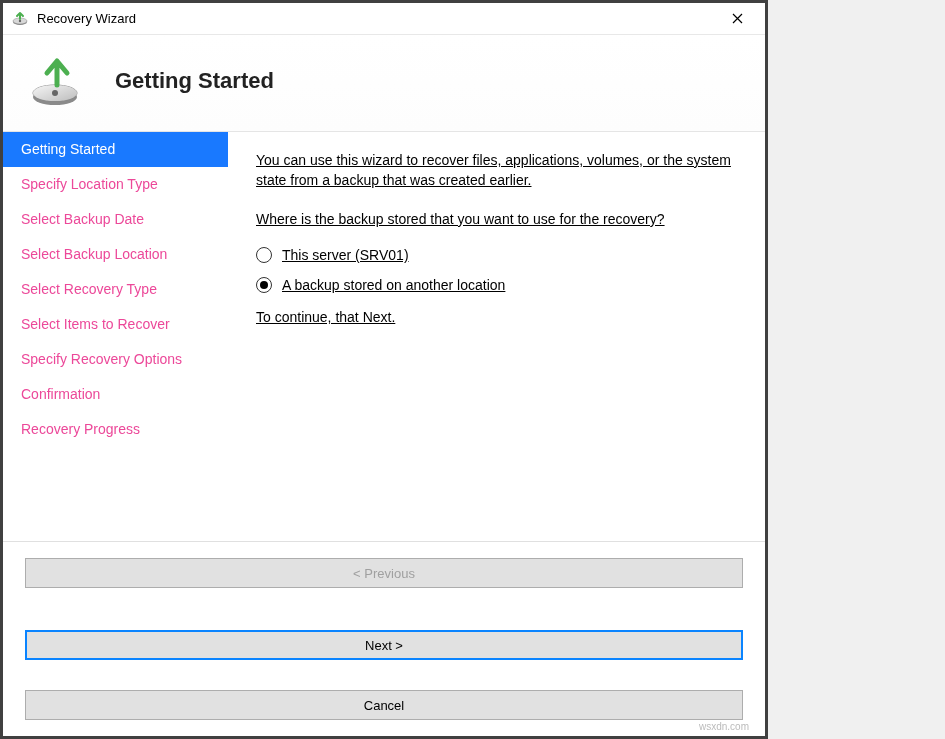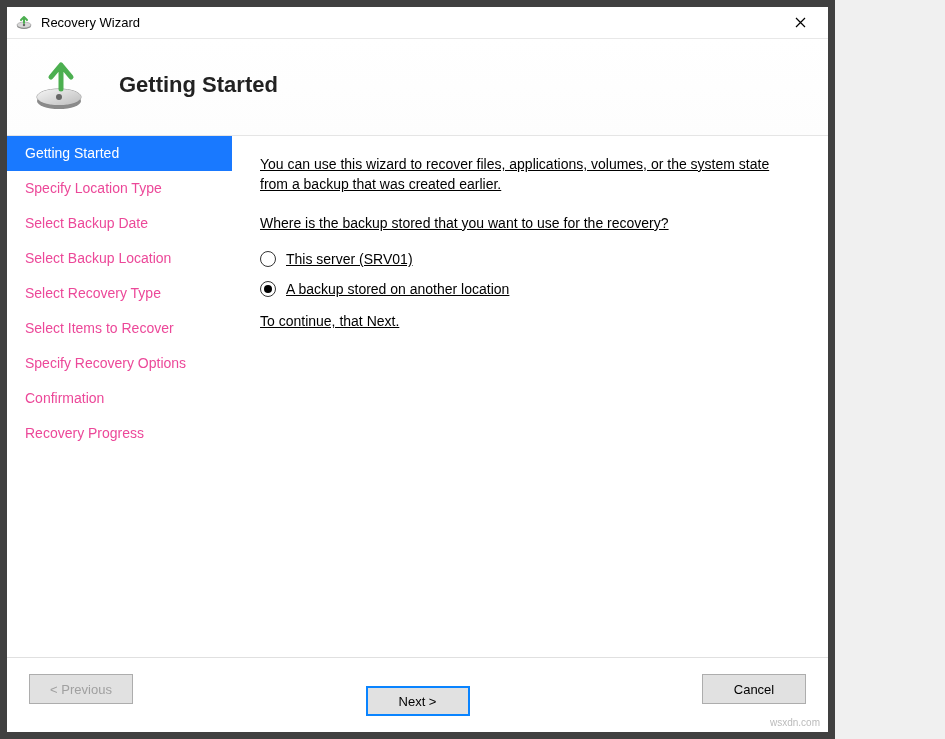--- a/index.html
+++ b/index.html
@@ -1,21 +1,21 @@
 <!DOCTYPE html>
 <html><head>
   <meta charset="utf-8">
   <style>
     * { box-sizing: border-box; margin: 0; padding: 0; }
     body { font-family: "Segoe UI", Tahoma, sans-serif; font-size: 13px; background: #f0f0f0; }
     .window {
-      width: 835px;
+      width: 768px;
       height: 739px;
       background: #fff;
-      border: 7px solid #404040;
+      border: 3px solid #404040;
       position: relative;
       display: flex;
       flex-direction: column;
     }
     .titlebar {
       height: 32px;
       display: flex;
       align-items: center;
       padding: 0 8px;
       background: #fff;
@@ -82,23 +82,24 @@
     .radio.selected::after {
       content: "";
       width: 8px; height: 8px;
       background: #000;
       border-radius: 50%;
     }
     .footer {
       border-top: 1px solid #e0e0e0;
       padding: 16px 22px;
       display: flex;
-      justify-content: space-between;
+      justify-content: flex-start;
       gap: 30px;
       background: #fff;
+      flex-direction: column;
     }
     .btn {
       min-width: 104px;
       height: 30px;
       border: 1px solid #adadad;
       background: #e1e1e1;
       font-size: 13px;
       font-family: inherit;
       cursor: pointer;
       display: inline-flex;
@@ -109,21 +110,21 @@
       color: #a0a0a0;
       cursor: default;
     }
     .btn.default-btn {
       border: 2px solid #0a84ff;
       background: #e1e1e1;
       margin-top: 12px;
     }
     .watermark {
       position: absolute;
-      bottom: 4px; right: 8px;
+      bottom: 4px; right: 16px;
       font-size: 10px;
       color: #bbb;
       pointer-events: none;
     }
   </style>
 </head>
 <body>
 
 <div class="window">
 

